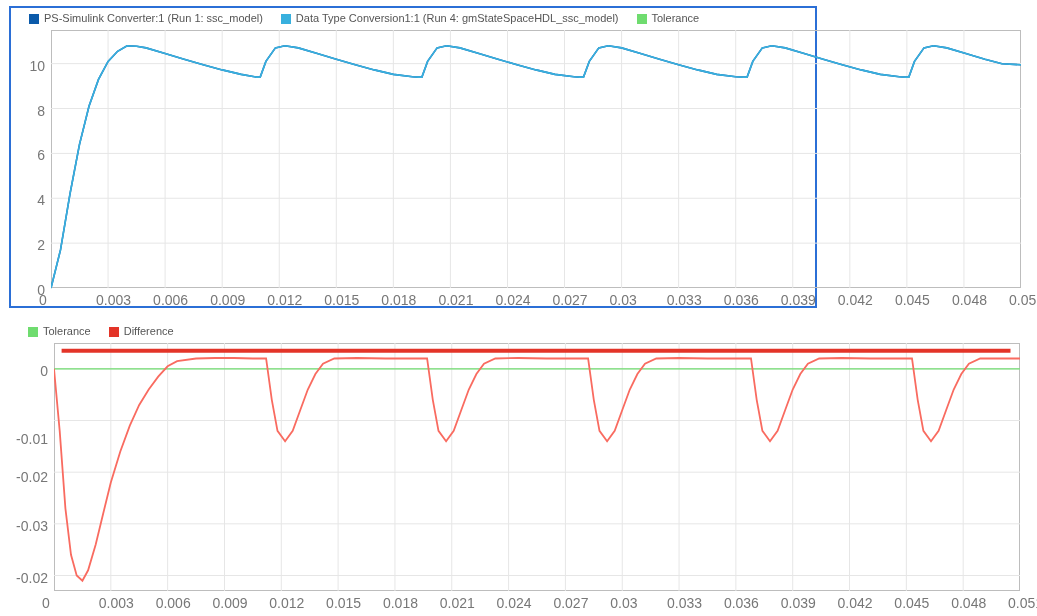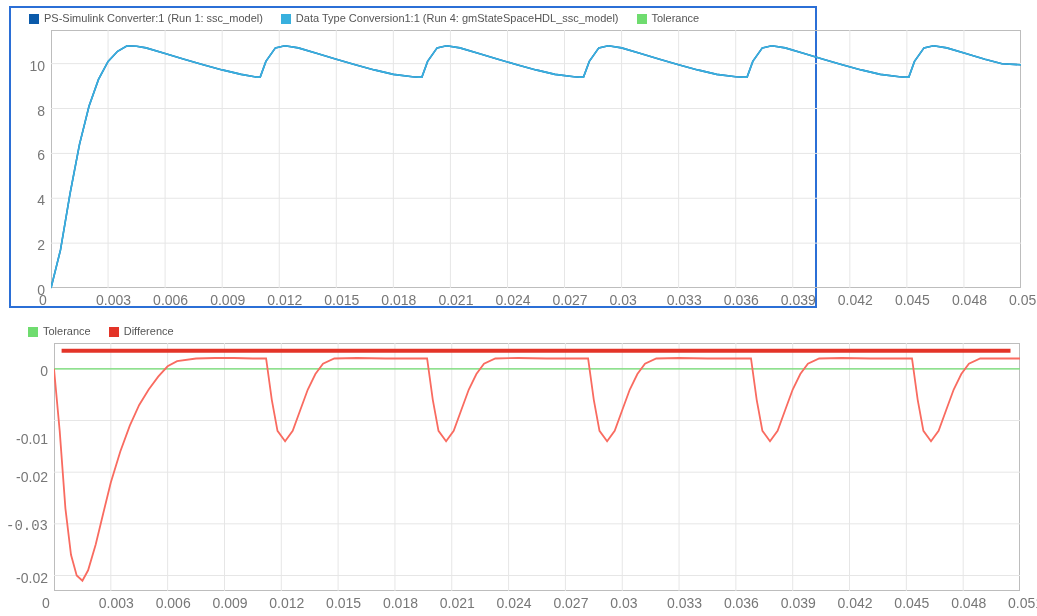--- a/index.html
+++ b/index.html
@@ -144,21 +144,21 @@
         <line x1="0" x2="966" y1="129.16666666666669" y2="129.16666666666669" class="grid-line"></line>
         <line x1="0" x2="966" y1="180.83333333333334" y2="180.83333333333334" class="grid-line"></line>
         <line x1="0" x2="966" y1="232.50000000000003" y2="232.50000000000003" class="grid-line"></line>
         <path d="M0.0 25.8 L966.0 25.8" class="series line-green"></path>
         <path d="M7.6 7.7 L956.5 7.7" class="series line-red-thick"></path>
         <path d="M0.0 25.8 L5.7 87.8 L11.4 165.3 L17.0 211.8 L22.7 232.5 L28.4 237.7 L34.1 227.3 L41.7 201.5 L49.2 170.5 L56.8 139.5 L66.3 108.5 L75.8 82.7 L85.2 62.0 L94.7 46.5 L104.2 33.6 L113.6 23.3 L123.1 18.1 L142.1 15.5 L161.0 15.0 L179.9 15.0 L198.9 15.5 L212.1 15.5 L217.8 56.8 L223.5 87.8 L231.1 98.2 L238.7 87.8 L246.2 67.2 L253.8 46.5 L261.4 31.0 L269.0 20.7 L280.3 15.5 L303.1 15.0 L331.5 15.5 L359.9 15.5 L373.1 15.5 L378.8 56.8 L384.5 87.8 L392.1 98.2 L399.7 87.8 L407.2 67.2 L414.8 46.5 L422.4 31.0 L430.0 20.7 L441.3 15.5 L464.1 15.0 L492.5 15.5 L520.9 15.5 L534.1 15.5 L539.8 56.8 L545.5 87.8 L553.1 98.2 L560.7 87.8 L568.2 67.2 L575.8 46.5 L583.4 31.0 L591.0 20.7 L602.3 15.5 L625.1 15.0 L653.5 15.5 L681.9 15.5 L697.0 15.5 L702.7 56.8 L708.4 87.8 L716.0 98.2 L723.6 87.8 L731.1 67.2 L738.7 46.5 L746.3 31.0 L753.9 20.7 L765.2 15.5 L788.0 15.0 L816.4 15.5 L844.8 15.5 L858.0 15.5 L863.7 56.8 L869.4 87.8 L877.0 98.2 L884.6 87.8 L892.1 67.2 L899.7 46.5 L907.3 31.0 L914.9 20.7 L926.2 15.5 L947.1 15.5 L966.0 15.5" class="series line-red"></path>
       </svg>
       <span class="axis-label" style="right: 972px; top: 19.8333px;">0</span>
       <span class="axis-label" style="right: 972px; top: 71.5px; margin-top: 16px;">-0.01</span>
       <span class="axis-label" style="right: 972px; top: 126px;">-0.02</span>
-      <span class="axis-label" style="right: 972px; top: 174.833px; font-family: Liberation Mono, monospace;">-0.03</span>
+      <span class="axis-label" style="right: 972px; top: 174.833px;">-0.03</span>
       <span class="axis-label" style="right: 972px; top: 226.5px;">-0.02</span>
       <span class="axis-label" style="left: -12px; top: 252px;">0</span>
       <span class="axis-label" style="left: 44.8235px; top: 252px;">0.003</span>
       <span class="axis-label" style="left: 101.647px; top: 252px;">0.006</span>
       <span class="axis-label" style="left: 158.471px; top: 252px;">0.009</span>
       <span class="axis-label" style="left: 215.294px; top: 252px;">0.012</span>
       <span class="axis-label" style="left: 272.118px; top: 252px;">0.015</span>
       <span class="axis-label" style="left: 328.941px; top: 252px;">0.018</span>
       <span class="axis-label" style="left: 385.765px; top: 252px;">0.021</span>
       <span class="axis-label" style="left: 442.588px; top: 252px;">0.024</span>

